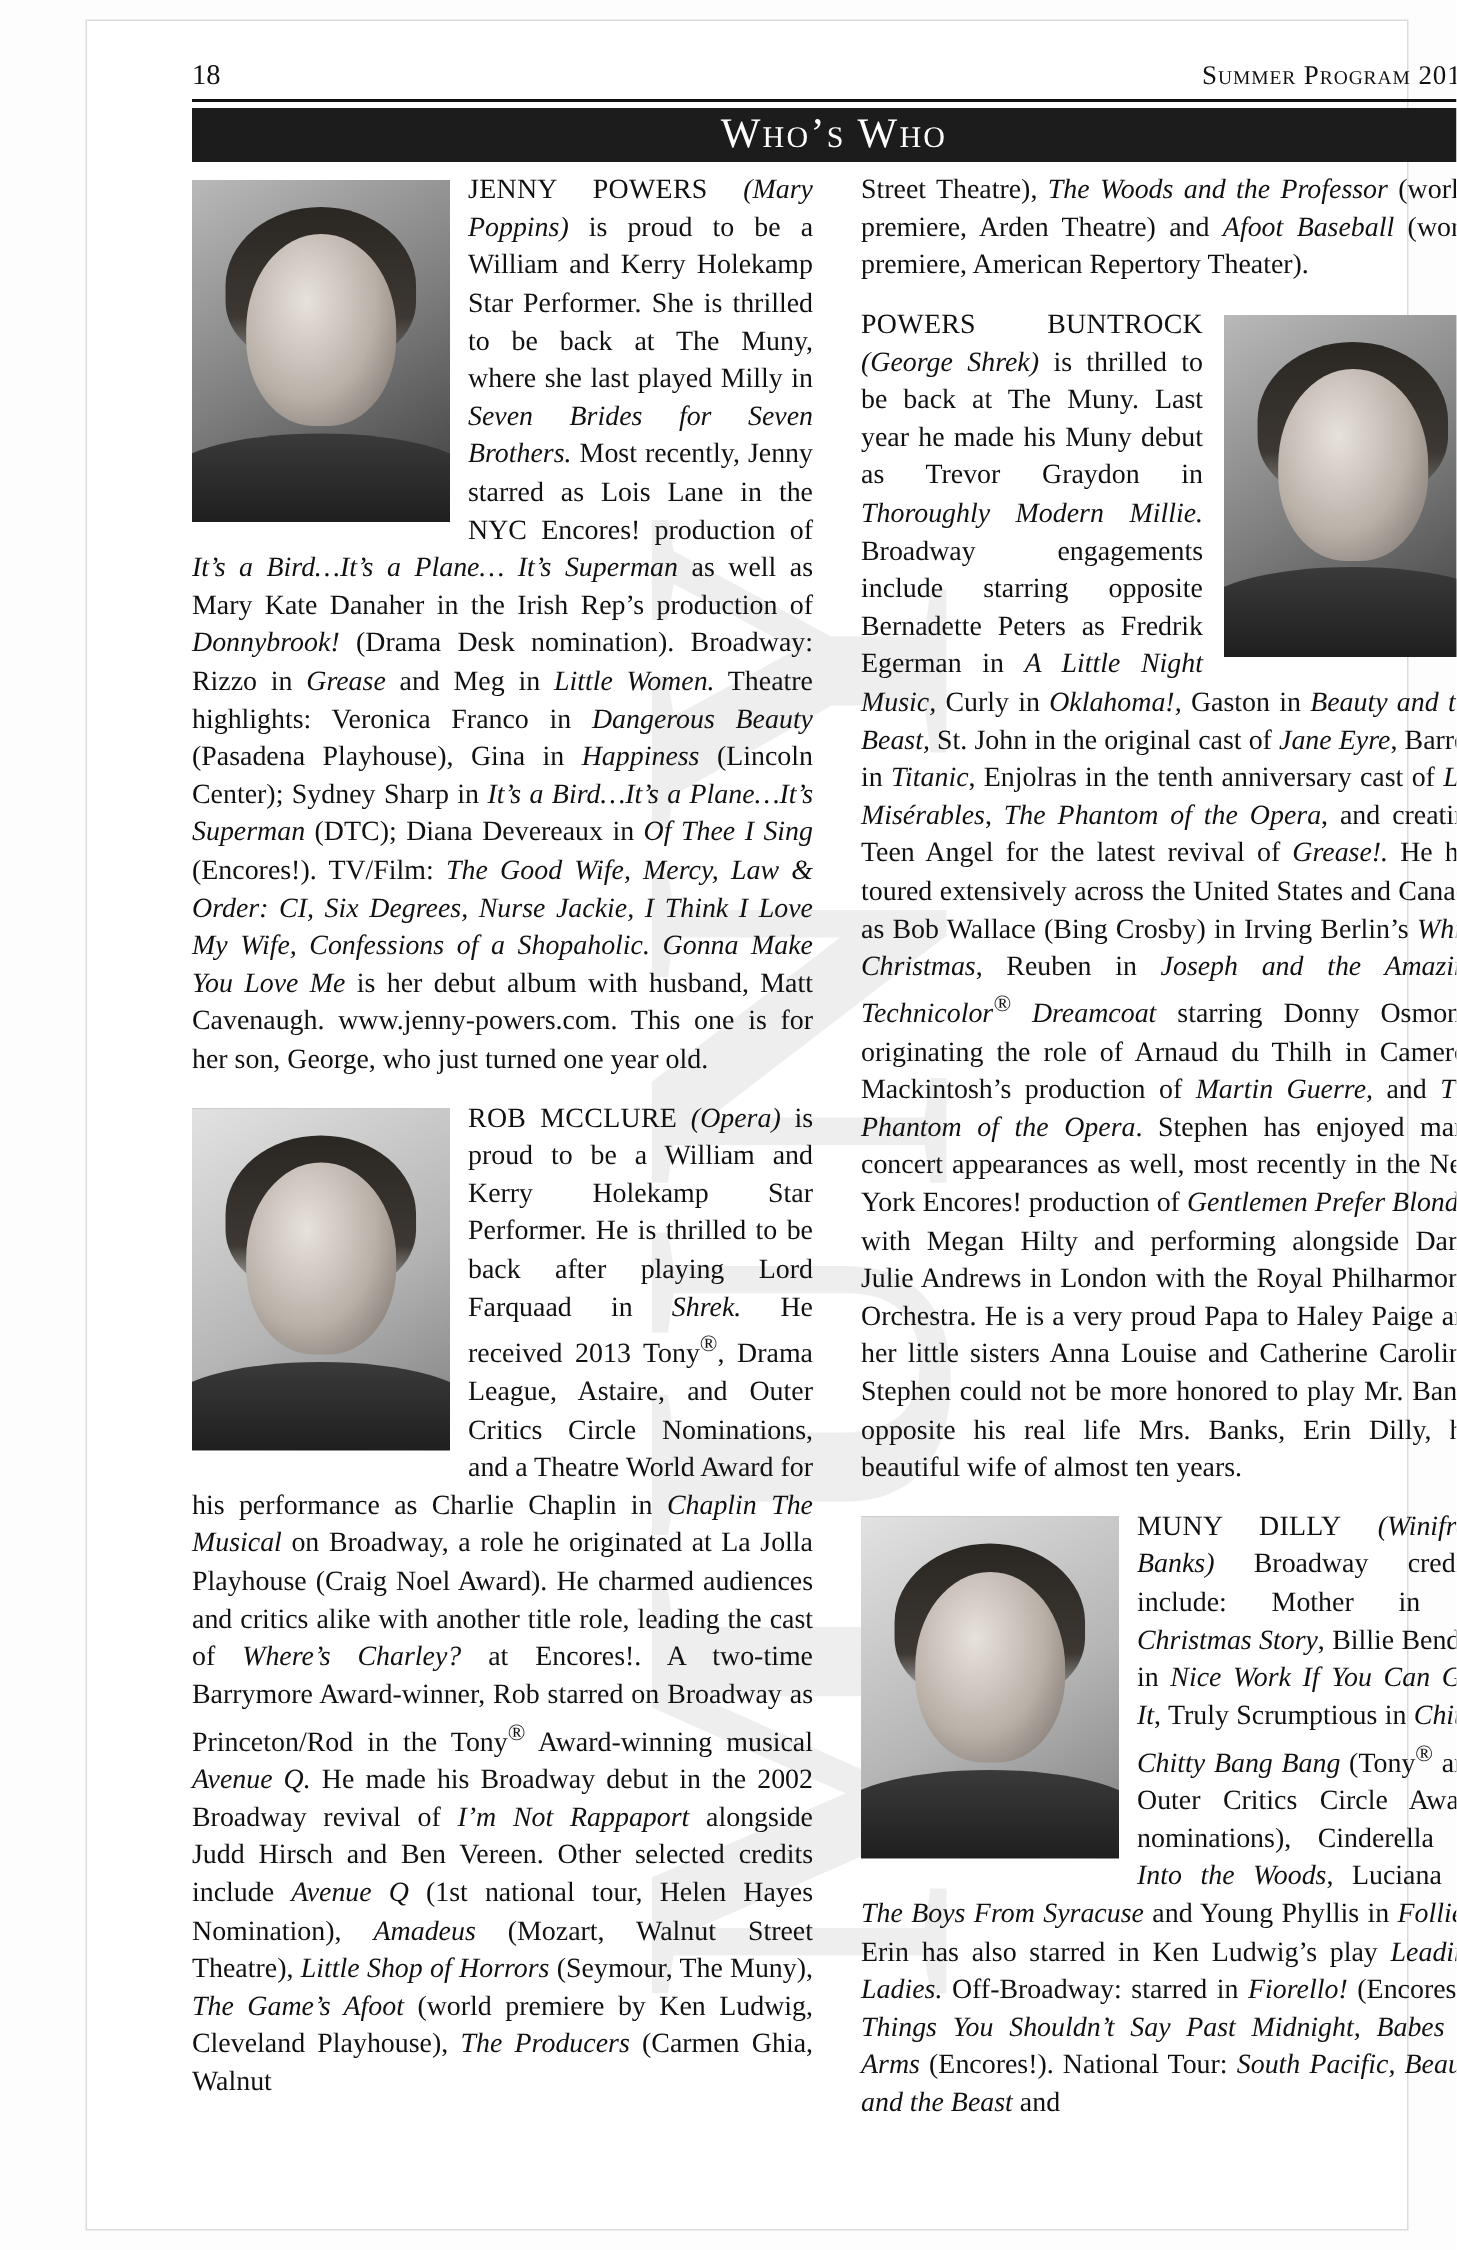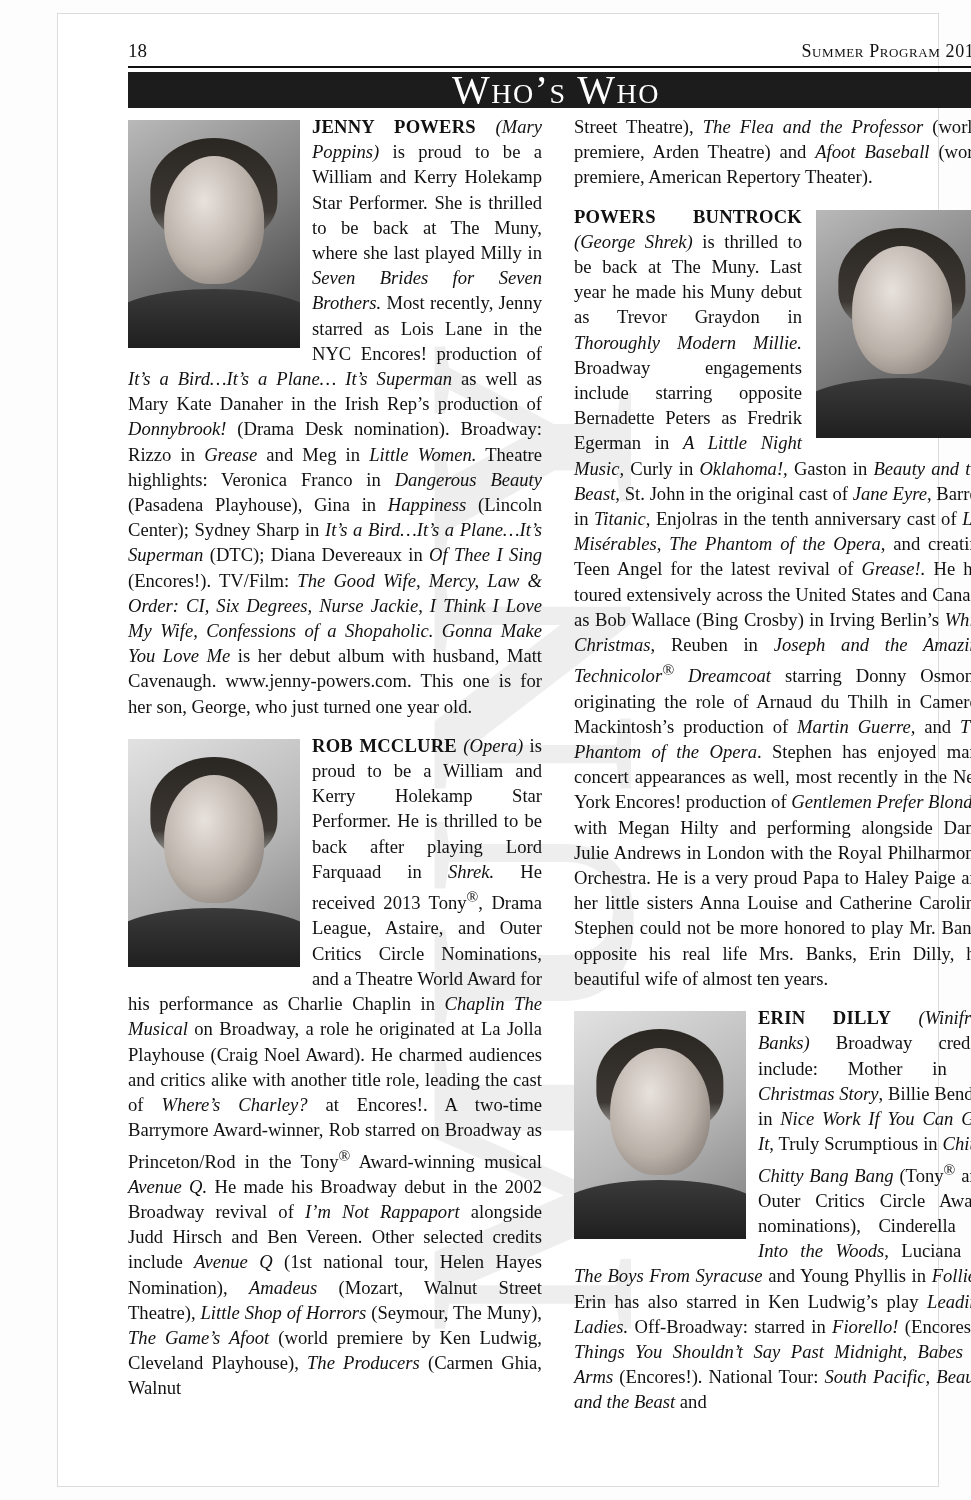--- a/index.html
+++ b/index.html
@@ -80,21 +80,21 @@
     top: 58px;
     width: 856px;
     height: 36px;
     background: #1c1c1c;
     color: #fff;
     display: flex;
     align-items: center;
     justify-content: center;
   }
   .banner-title {
-    font-size: 40px;
+    font-size: 28px;
     font-variant: small-caps;
     letter-spacing: 1.5px;
     line-height: 1;
   }
   .columns {
     position: absolute;
     left: 70px;
     top: 100px;
     width: 860px;
     display: flex;
@@ -103,21 +103,21 @@
   .col {
     width: 414px;
     font-size: 18.6px;
     line-height: 25.2px;
     text-align: justify;
     text-justify: inter-word;
     hyphens: auto;
   }
   .bio { margin: 0 0 14px 0; }
   .name {
-    font-weight: bold;
+    font-weight: normal;
     letter-spacing: 0.2px;
     margin-top: 24px;
   }
   .role { font-style: italic; }
   i { font-style: italic; }
   .photo {
     width: 172px;
     height: 228px;
     background: #8e8e8e;
     float: left;
@@ -213,21 +213,21 @@
           <span class="name">ROB MCCLURE</span>
           <span> </span>
           <span class="role">(Opera)</span>
           <span> is proud to be a William and Kerry Holekamp Star Performer. He is thrilled to be back after playing Lord Farquaad in <i>Shrek.</i>  He received 2013 Tony<sup>®</sup>, Drama League, Astaire, and Outer Critics Circle Nominations, and a Theatre World Award for his performance as Charlie Chaplin in <i>Chaplin The Musical</i> on Broadway,  a role he originated at La Jolla Playhouse (Craig Noel Award). He charmed audiences and critics alike with another title role, leading the cast of <i>Where’s Charley?</i> at Encores!. A two-time Barrymore Award-winner, Rob starred on Broadway as Princeton/Rod in the Tony<sup>®</sup> Award-winning musical <i>Avenue Q.</i> He made his Broadway debut in the 2002 Broadway revival of <i>I’m Not Rappaport</i> alongside Judd Hirsch and Ben Vereen. Other selected credits include <i>Avenue Q</i> (1st national tour, Helen Hayes Nomination), <i>Amadeus</i> (Mozart, Walnut Street Theatre), <i>Little Shop of Horrors</i> (Seymour, The Muny), <i>The Game’s Afoot</i> (world premiere by Ken Ludwig, Cleveland Playhouse), <i>The Producers</i> (Carmen Ghia, Walnut</span>
         </p>
 
       </div>
 
       <div class="col">
 
-        <p class="bio">Street Theatre), <i>The Flea and the Professor</i> (world-premiere, Arden Theatre) and <i>Afoot Baseball</i> (world premiere, American Repertory Theater).</p>
+        <p class="bio">Street Theatre), <i>The Woods and the Professor</i> (world-premiere, Arden Theatre) and <i>Afoot Baseball</i> (world premiere, American Repertory Theater).</p>
 
         <p class="bio">
           <span class="photo right dark">
             <span class="bg"></span>
               <span class="hair"></span>
               <span class="head"></span>
               <span class="shoulders"></span>
           </span>
           <span class="name">POWERS BUNTROCK</span>
           <span> </span>
@@ -235,21 +235,21 @@
           <span> is thrilled to be back at The Muny. Last year he made his Muny debut as Trevor Graydon in <i>Thoroughly Modern Millie.</i> Broadway engagements include starring opposite Bernadette Peters as Fredrik Egerman in <i>A Little Night Music,</i> Curly in <i>Oklahoma!,</i> Gaston in <i>Beauty and the Beast,</i> St. John in the original cast of <i>Jane Eyre</i>, Barrett in <i>Titanic</i>, Enjolras in the tenth anniversary cast of <i>Les Misérables</i>, <i>The Phantom of the Opera</i>, and creating Teen Angel for the latest revival of <i>Grease!.</i>  He has toured extensively across the United States and Canada as Bob Wallace (Bing Crosby) in Irving Berlin’s <i>White Christmas</i>, Reuben in <i>Joseph and the Amazing Technicolor<sup>®</sup> Dreamcoat</i> starring Donny Osmond, originating the role of Arnaud du Thilh in Cameron Mackintosh’s production of <i>Martin Guerre,</i> and <i>The Phantom of the Opera</i>. Stephen has enjoyed many concert appearances as well, most recently in the New York Encores! production of <i>Gentlemen Prefer Blondes</i> with Megan Hilty and performing alongside Dame Julie Andrews in London with the Royal Philharmonic Orchestra. He is a very proud Papa to Haley Paige and her little sisters Anna Louise and Catherine Caroline. Stephen could not be more honored to play Mr. Banks opposite his real life Mrs. Banks, Erin Dilly, his beautiful wife of almost ten years.</span>
         </p>
 
         <p class="bio">
           <span class="photo light">
             <span class="bg"></span>
               <span class="hair"></span>
               <span class="head"></span>
               <span class="shoulders"></span>
           </span>
-          <span class="name">ERIN DILLY</span>
+          <span class="name">MUNY DILLY</span>
           <span> </span>
           <span class="role">(Winifred Banks)</span>
           <span> Broadway credits include: Mother in <i>A Christmas Story</i>, Billie Bendix in <i>Nice Work If You Can Get It</i>, Truly Scrumptious in <i>Chitty Chitty Bang Bang</i> (Tony<sup>®</sup> and Outer Critics Circle Award nominations), Cinderella in <i>Into the Woods</i>, Luciana in <i>The Boys From Syracuse</i> and Young Phyllis in <i>Follies.</i> Erin has also starred in Ken Ludwig’s play <i>Leading Ladies.</i> Off-Broadway: starred in <i>Fiorello!</i> (Encores!), <i>Things You Shouldn’t Say Past Midnight, Babes in Arms</i> (Encores!). National Tour: <i>South Pacific, Beauty and the Beast</i> and</span>
         </p>
 
       </div>
 
     </div>
   </div>
 </div>

